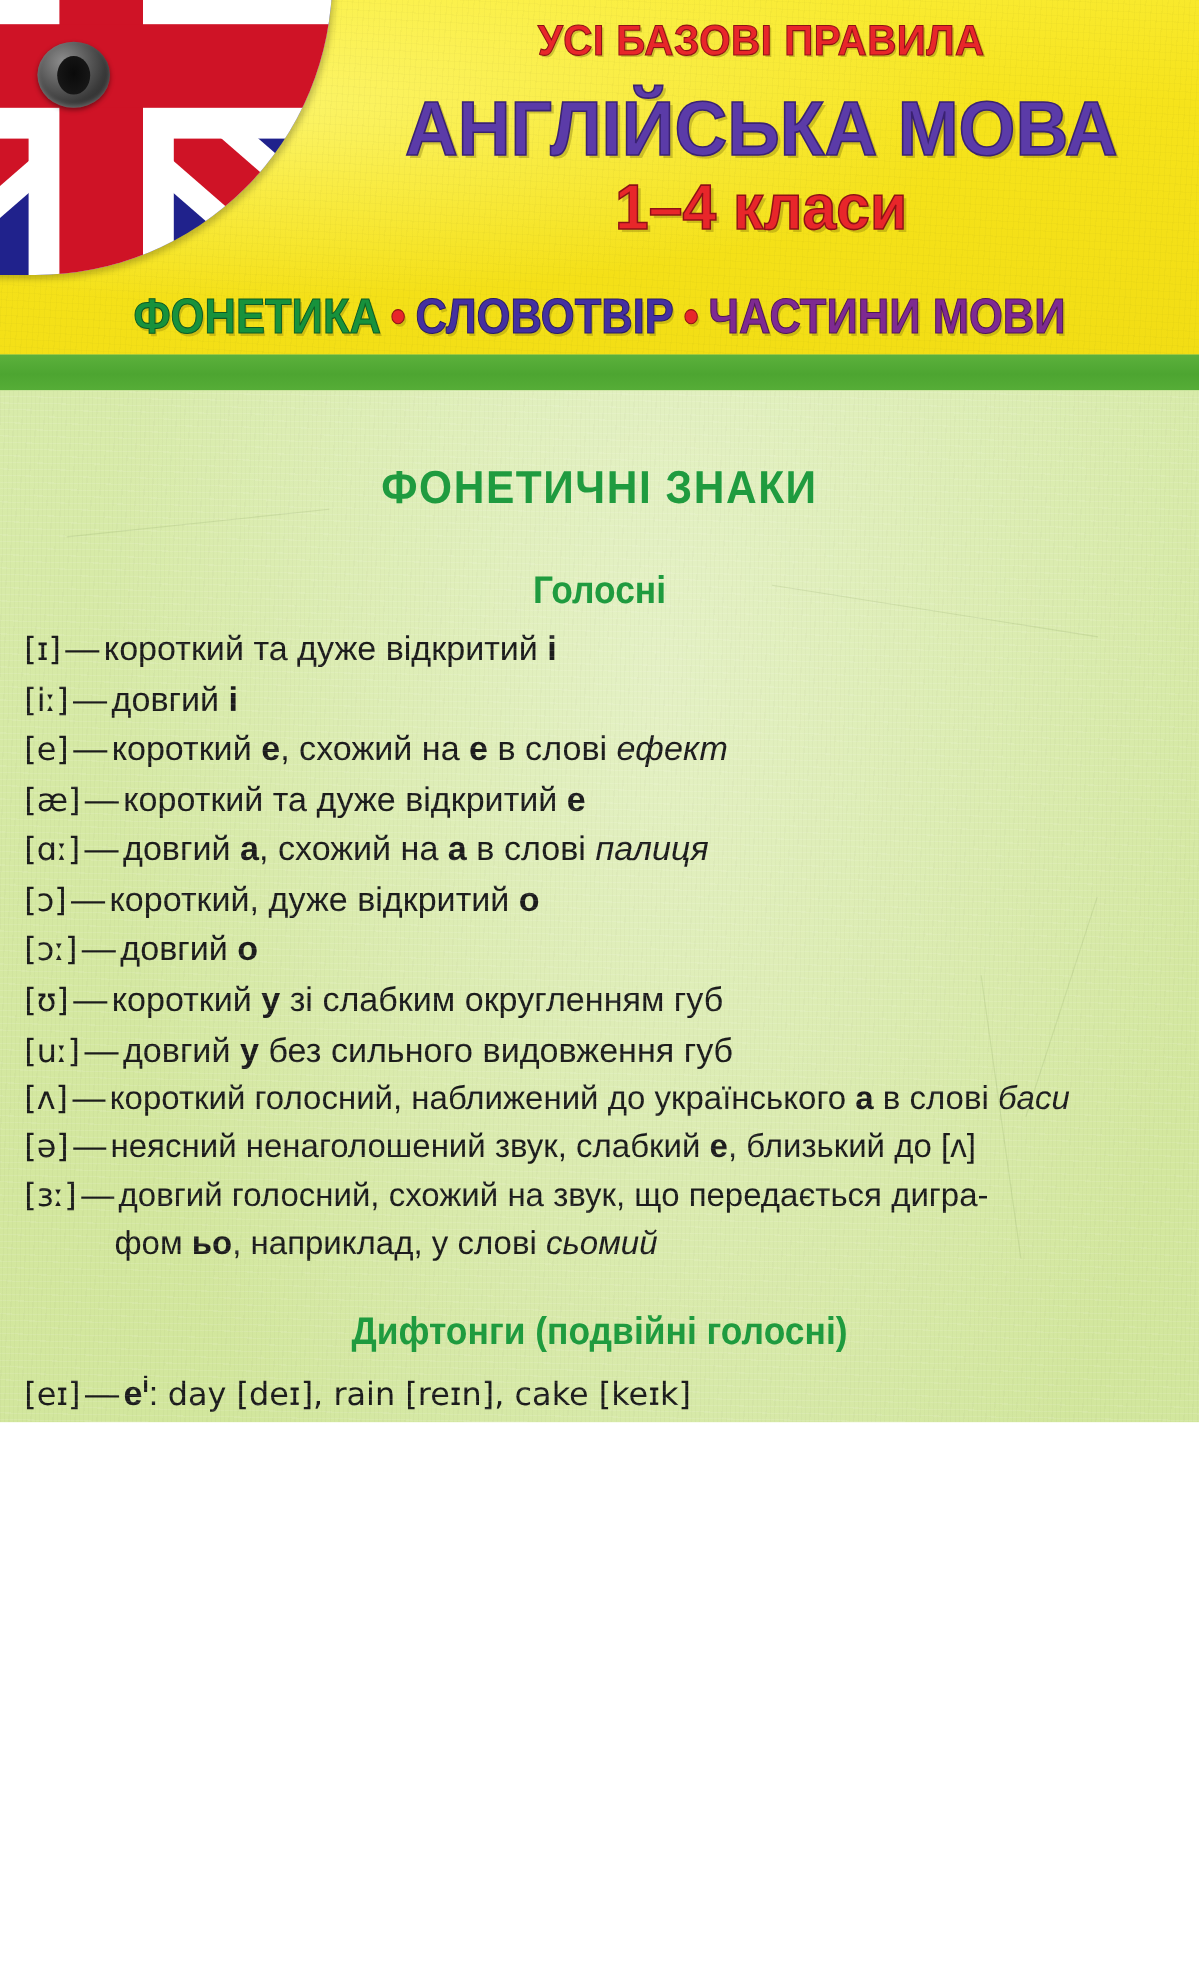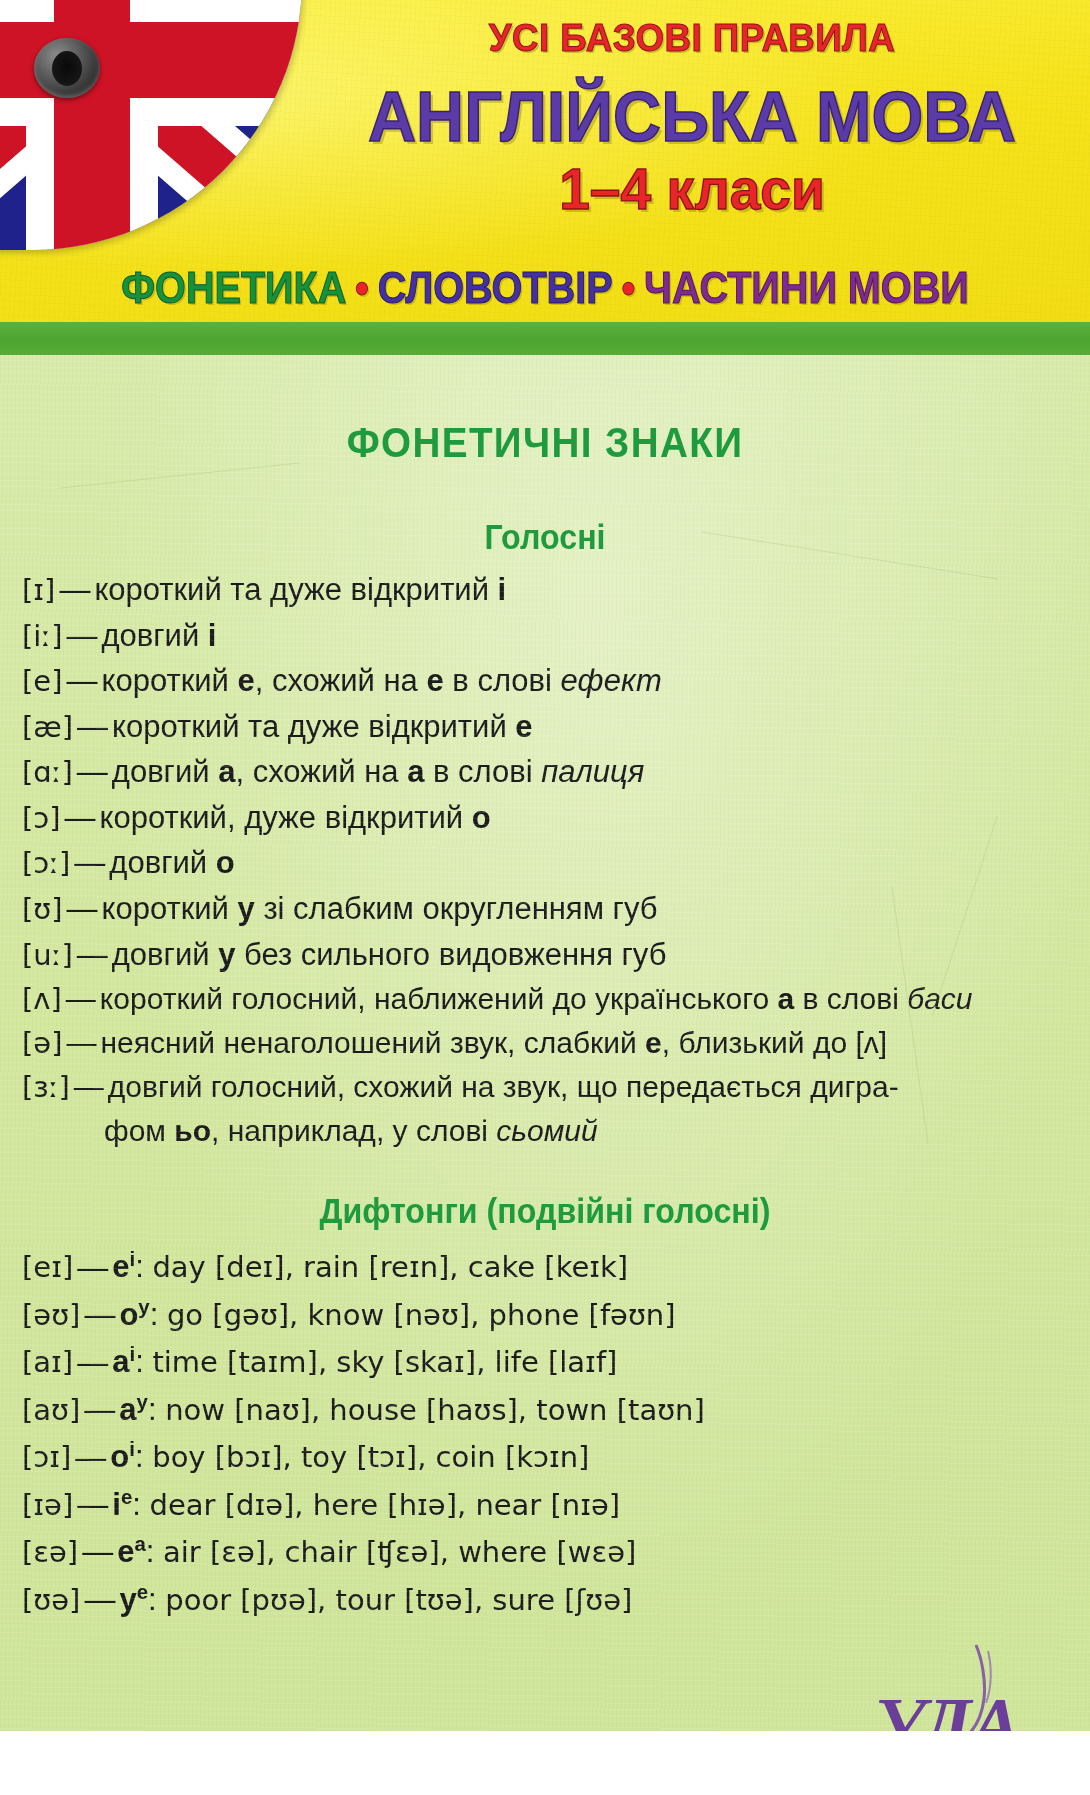--- a/index.html
+++ b/index.html
@@ -6,21 +6,21 @@
     margin: 0;
     padding: 0;
     background: #ffffff;
   }
   body {
     font-family: "Liberation Sans", sans-serif;
   }
   .page {
     position: relative;
     width: 1090px;
-    height: 1731px;
+    height: 1293px;
     overflow: hidden;
     background: #d3e9a0;
   }
 
   
   .banner {
     position: relative;
     width: 1090px;
     height: 322px;
     background: #f7e520;

